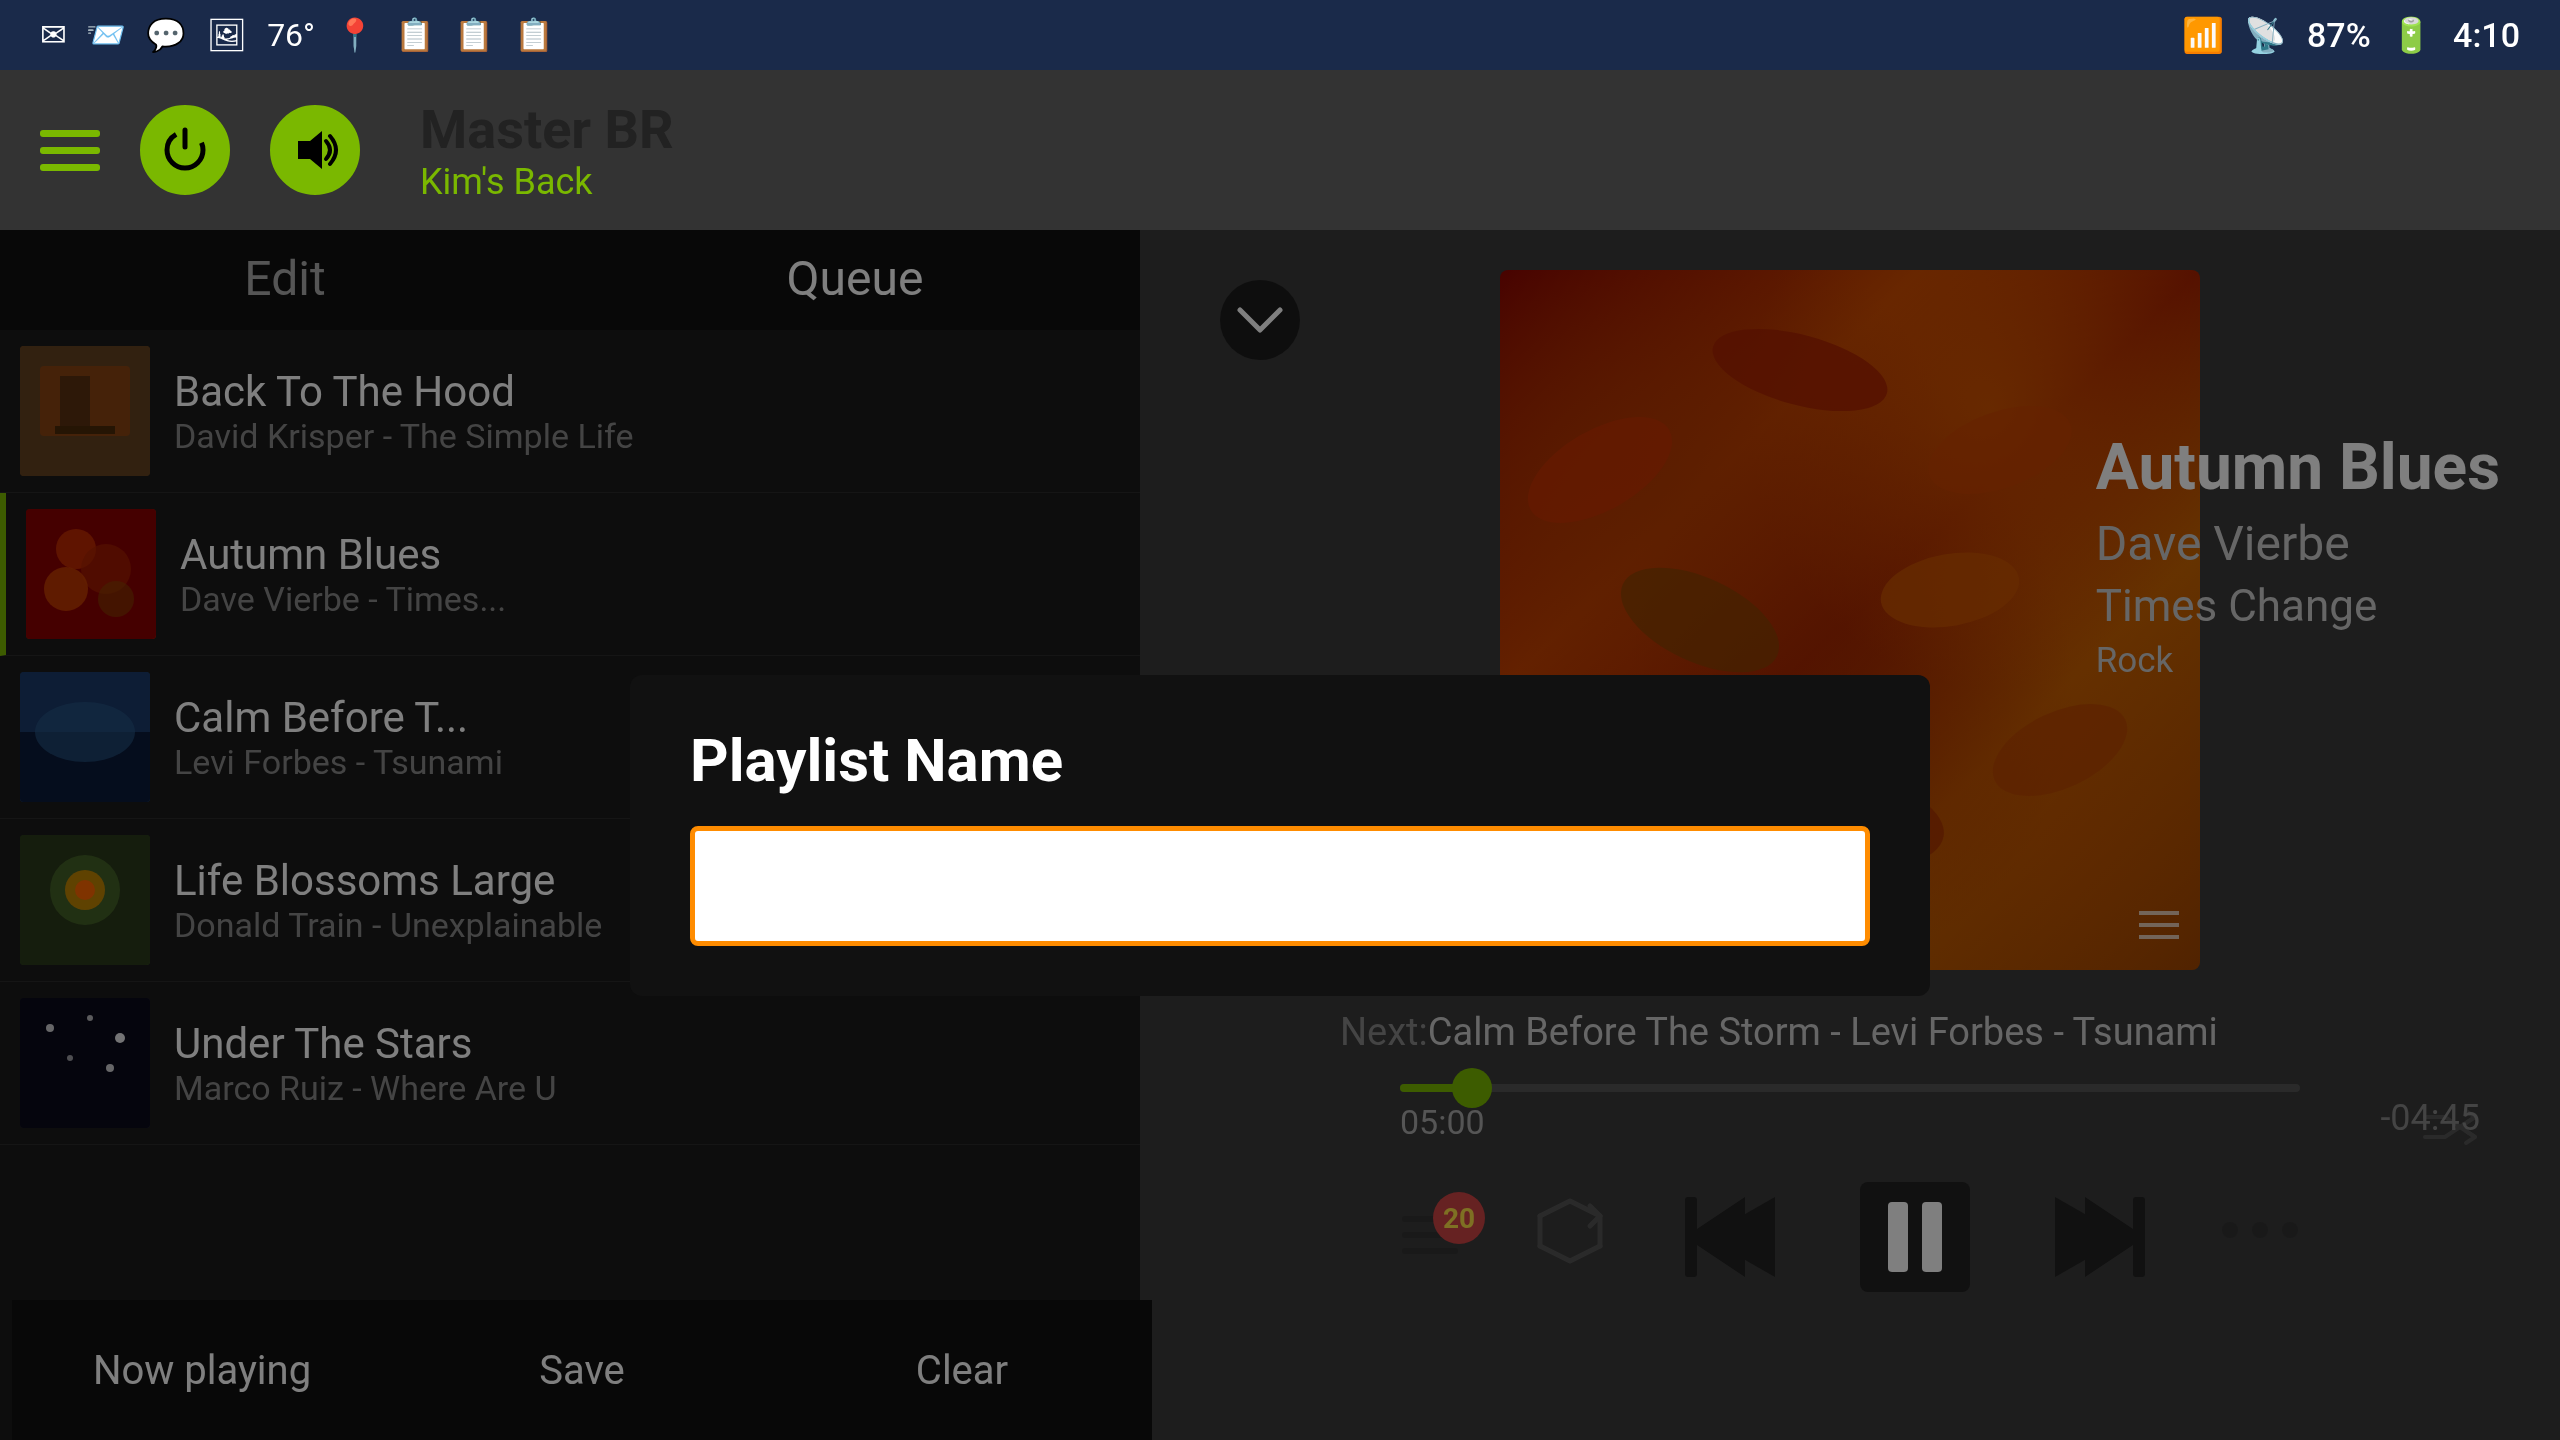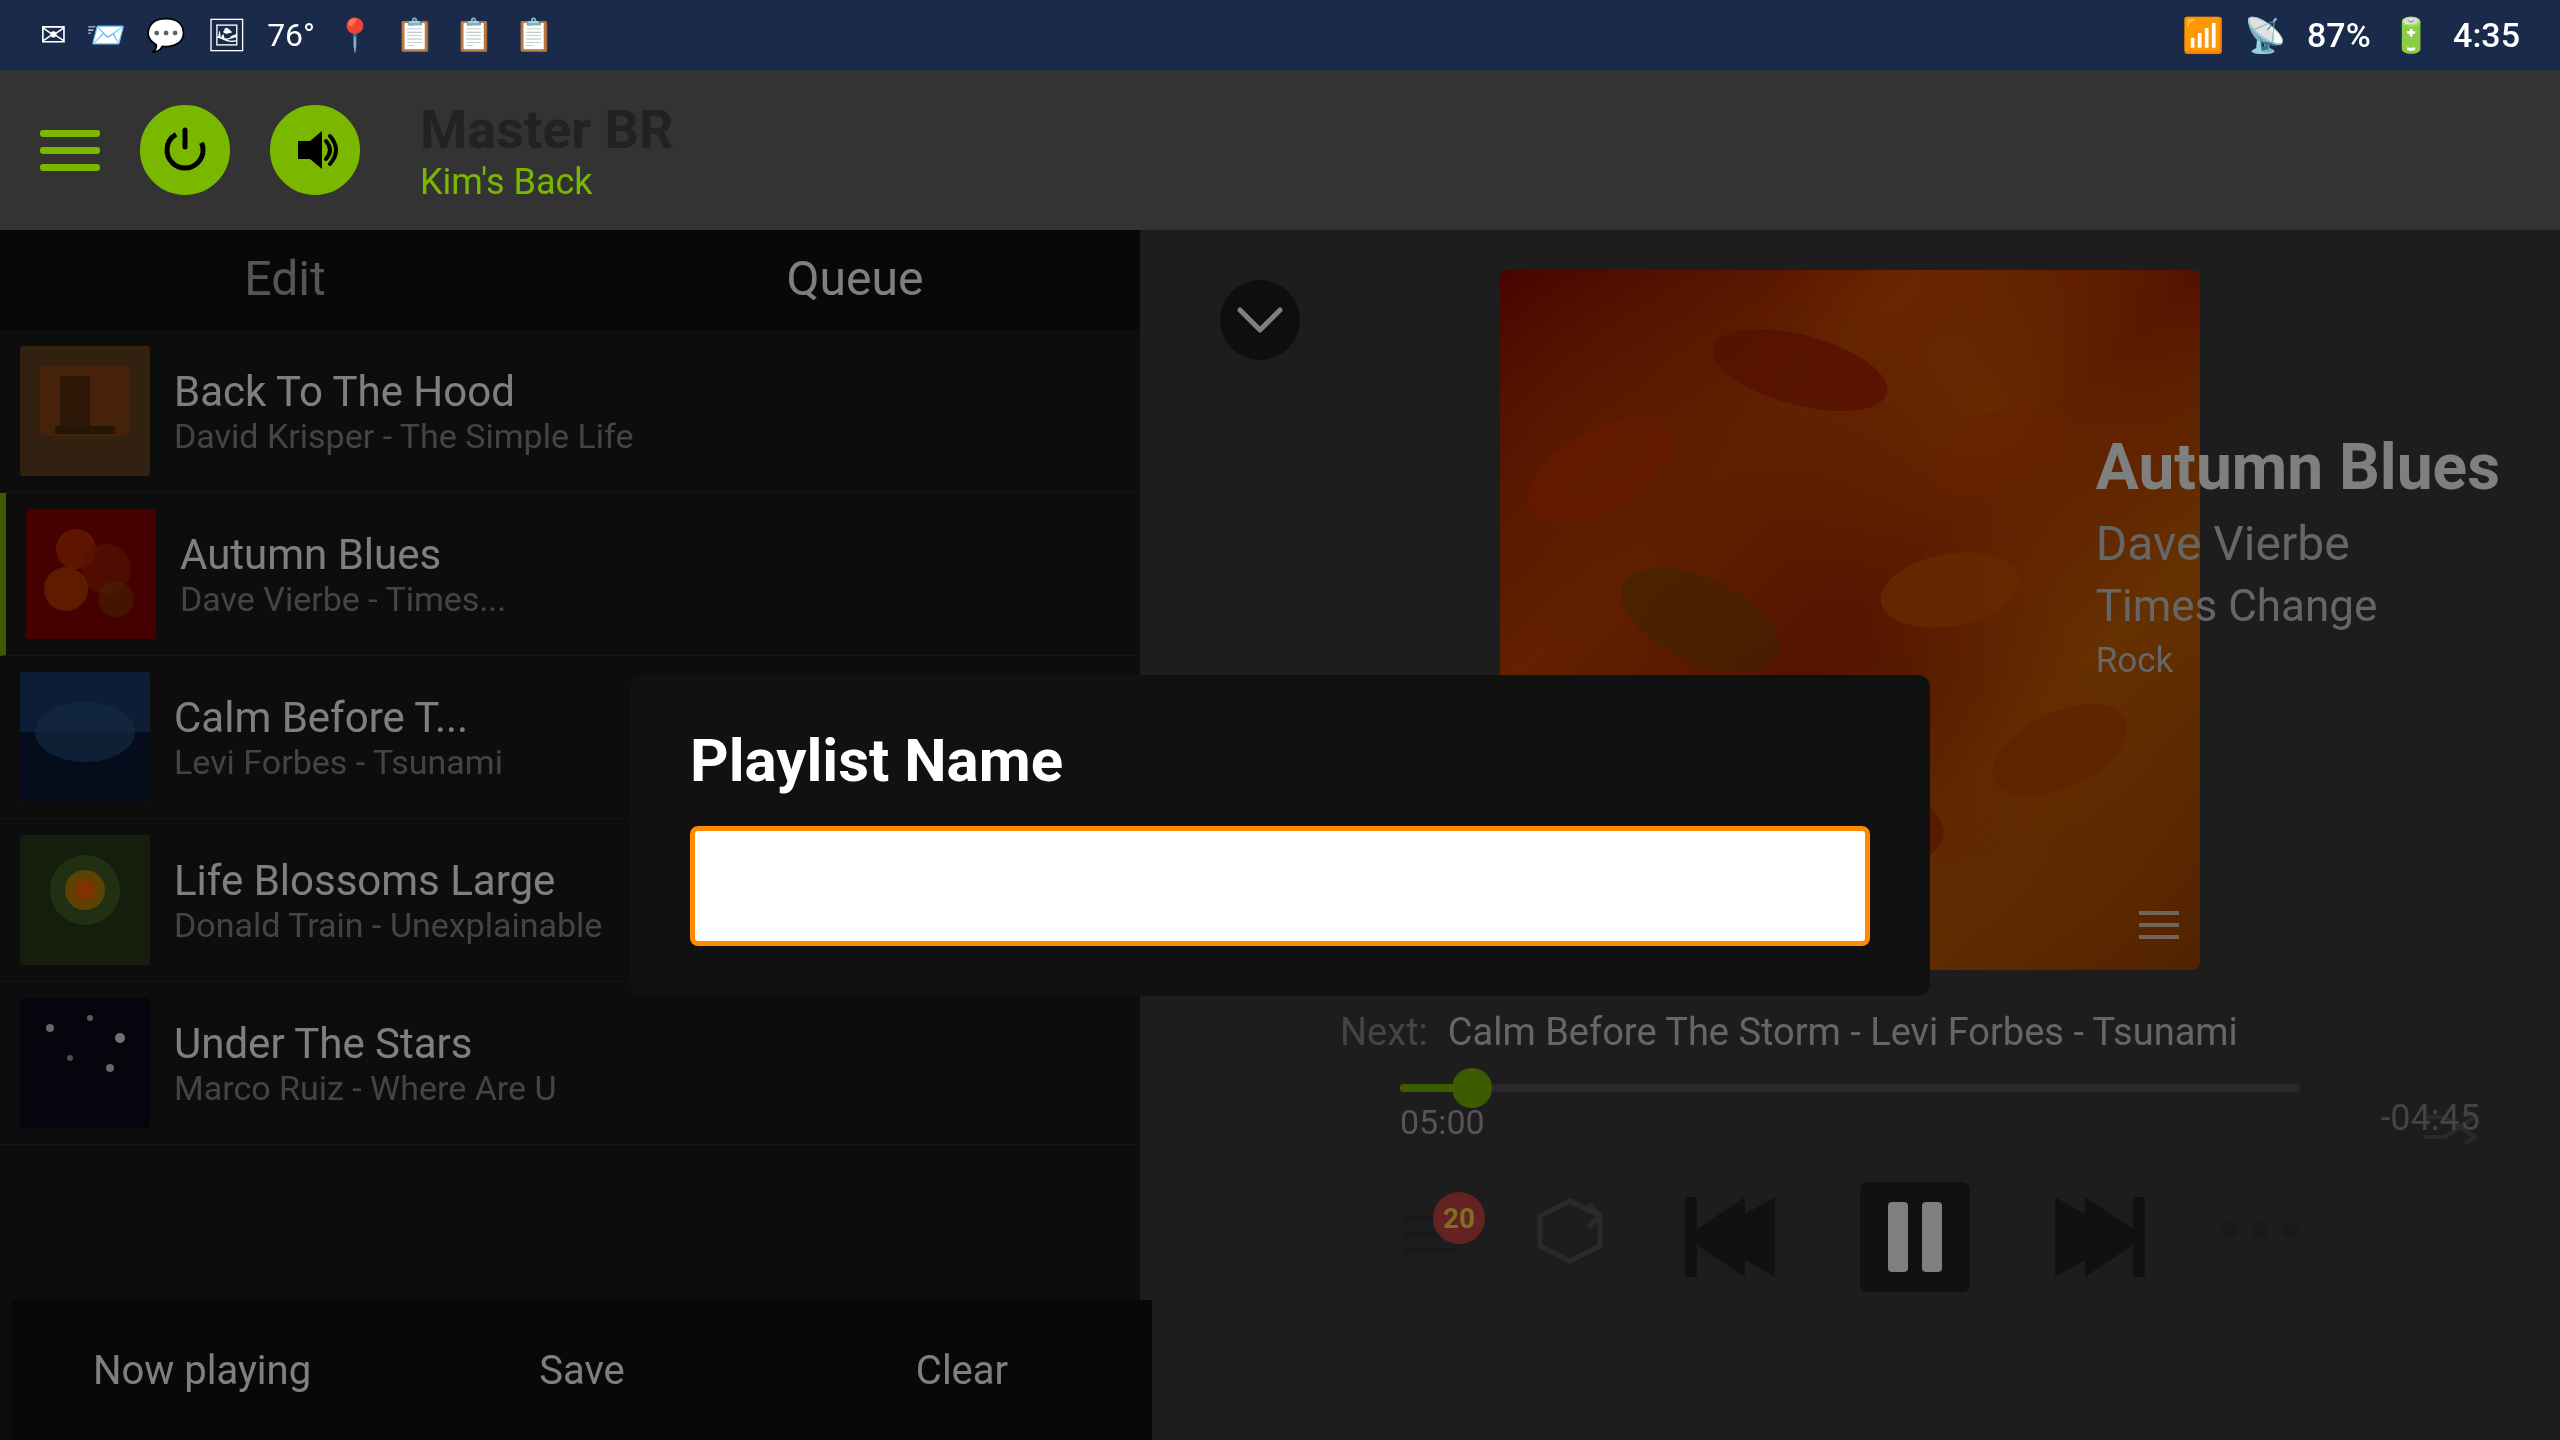--- a/index.html
+++ b/index.html
@@ -297,21 +297,20 @@
       color: #cccccc;
       font-size: 35px;
       margin-top: 8px;
     }
 
     
     #next-track {
       margin-top: 40px;
       display: flex;
       align-items: center;
-      gap: 20px;
       align-self: flex-start;
       padding-left: 160px;
     }
 
     .next-label {
       color: #888888;
       font-size: 38px;
     }
 
     .next-value {
@@ -538,21 +537,21 @@
     <span class="status-icon">📍</span>
     <span class="status-icon">📋</span>
     <span class="status-icon">📋</span>
     <span class="status-icon">📋</span>
   </div>
   <div class="status-right">
     <span>📶</span>
     <span>📡</span>
     <span>87%</span>
     <span>🔋</span>
-    <span>4:35</span>
+    <span>4:10</span>
   </div>
 </div>
 
 <div id="app-header">
   <div class="hamburger">
     <span></span>
       <span></span>
       <span></span>
   </div>
   <div class="power-icon-circle header-icon-btn green">

